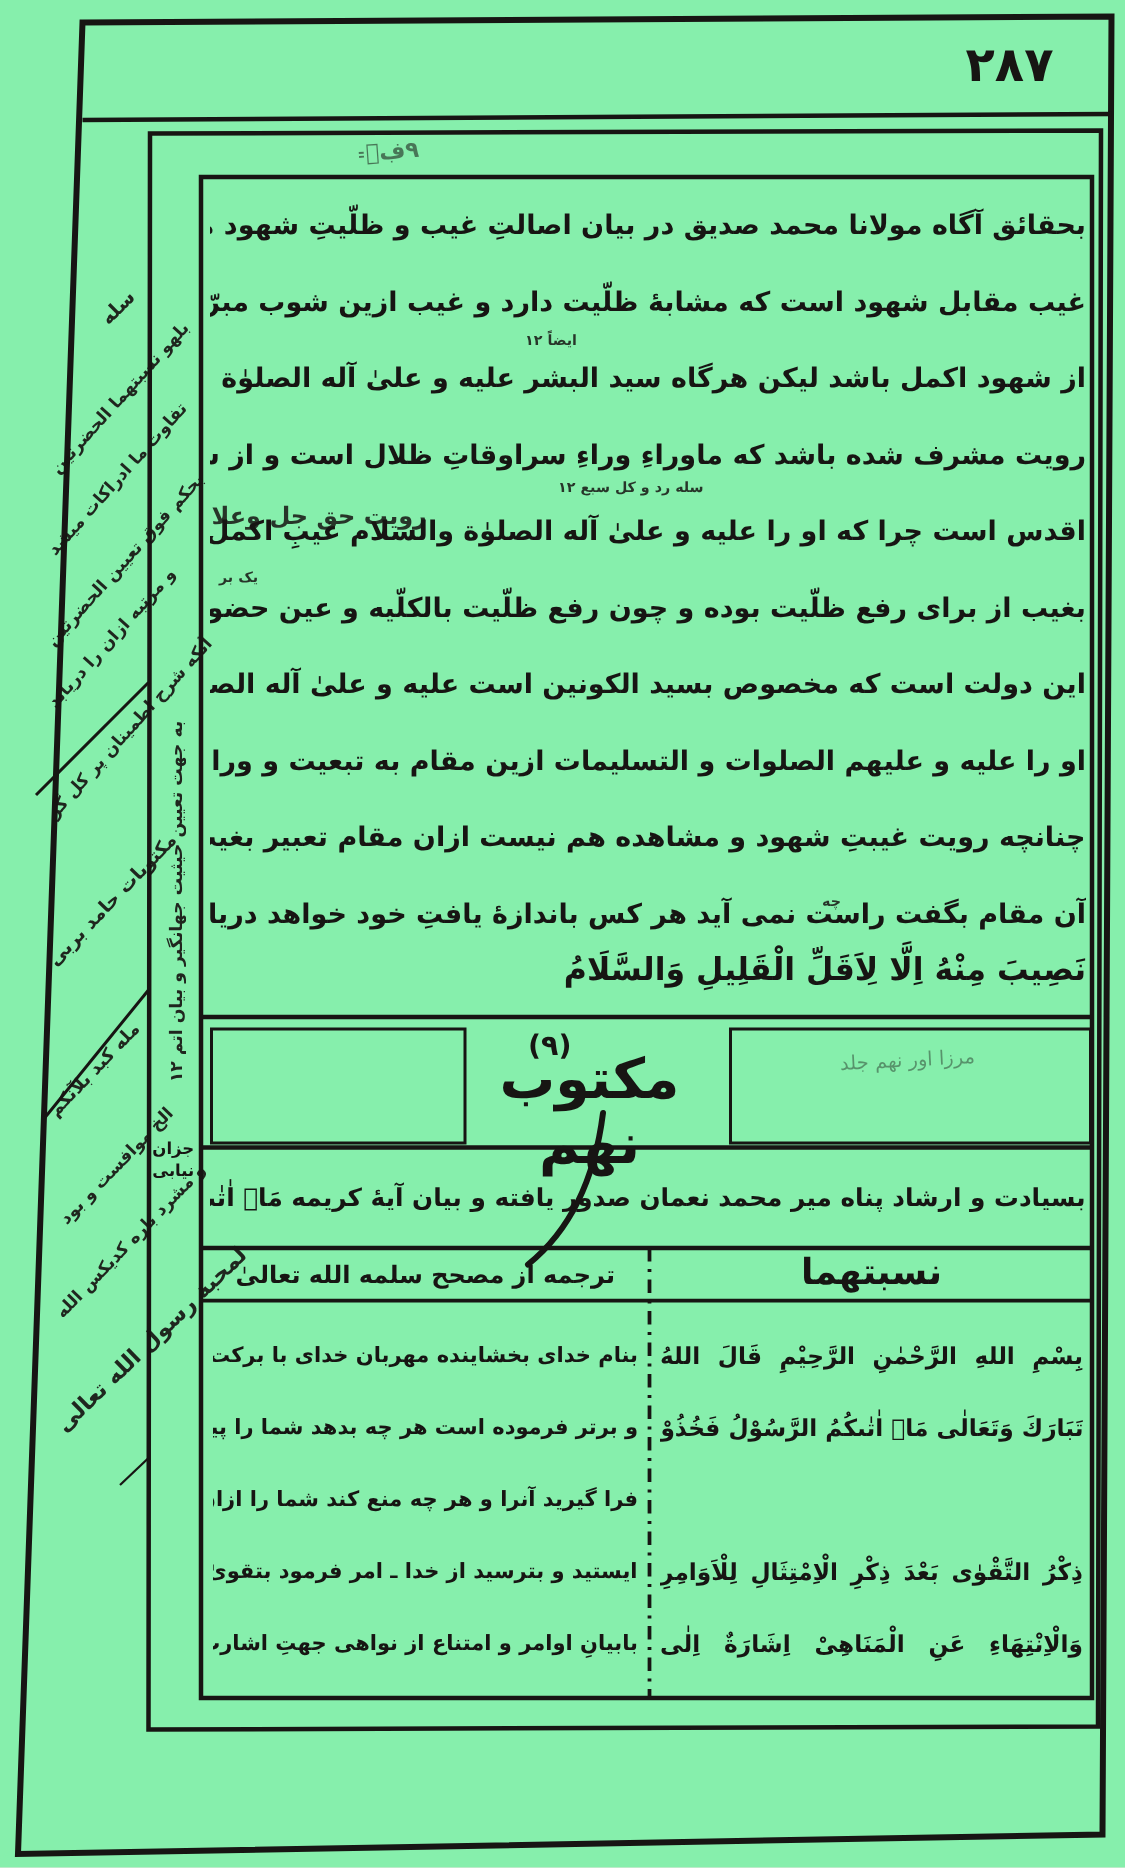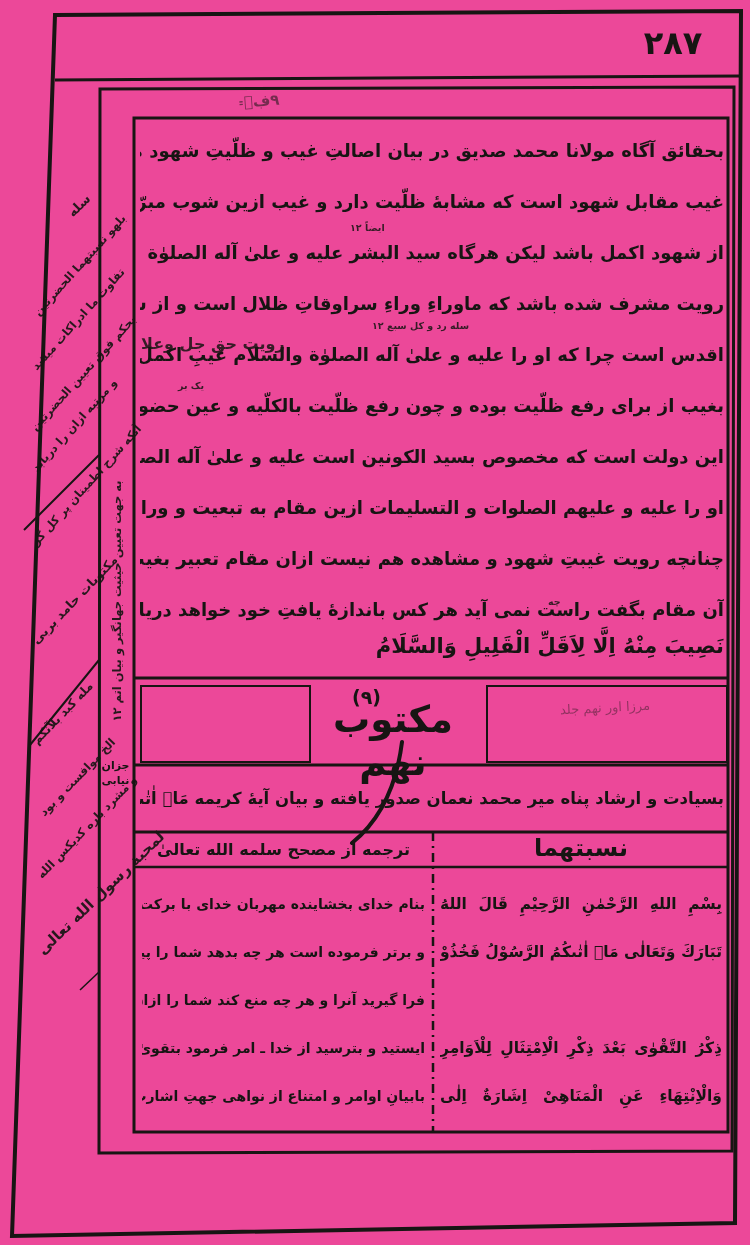--- a/index.html
+++ b/index.html
@@ -1,18 +1,18 @@
 <!DOCTYPE html>
 <html lang="fa" dir="rtl"><head>
 <meta charset="utf-8">
 <style>
   html,body{margin:0;padding:0;background:#e8e6e0;}
   #page{
     position:relative;width:750px;height:1245px;margin:0 auto;
-    background:#ec4899;overflow:hidden;
+    background:#86efac;overflow:hidden;
     font-family:"DejaVu Sans",sans-serif;color:#171513;
     direction:rtl;
   }
   #frames{position:absolute;inset:0;pointer-events:none;}
   .abs{position:absolute;}
   .ar{direction:rtl;unicode-bidi:plaintext;font-weight:bold;color:#171513;}
   .mainline{
     left:140px;width:584px;height:49px;font-size:18px;line-height:46px;
     text-align:right;text-align-last:justify;overflow:hidden;white-space:nowrap;
     letter-spacing:.2px;
@@ -76,21 +76,21 @@
   <div class="abs ar mainline" style="top:383px;">بغیب از برای رفع ظلّیت بوده و چون رفع ظلّیت بالکلّیه و عین حضور میسر شود غیب چه درکار</div>
   <div class="abs ar mainline" style="top:434px;">این دولت است که مخصوص بسید الکونین است علیه و علیٰ آله الصلوٰة والسلام و کل تابعان</div>
   <div class="abs ar mainline" style="top:485px;">او را علیه و علیهم الصلوات و التسلیمات ازین مقام به تبعیت و وراثت نیز نصیب است</div>
   <div class="abs ar mainline" style="top:536px;">چنانچه رویت غیبتِ شهود و مشاهده هم نیست ازان مقام تعبیر بغیب بهترین عبارات است تفصیل</div>
   <div class="abs ar mainline" style="top:587px;">آن مقام بگفت راست نمی آید هر کس باندازهٔ یافتِ خود خواهد دریافت وَهُوَ وَرَاءَ ذٰلِكَ وَلَا</div>
   <div class="abs ar closing" style="top:634px;">نَصِيبَ مِنْهُ اِلَّا لِاَقَلِّ الْقَلِيلِ وَالسَّلَامُ</div>
 
   <div class="abs ar tinynote" style="left:350px;top:222px;">ایضاً ۱۲</div>
   <div class="abs ar tinynote" style="left:372px;top:320px;">سله رد و کل سبع ۱۲</div>
   <div class="abs ar tinynote" style="left:141px;top:334px;font-size:16px;">رویت حق جل وعلا</div>
-  <div class="abs ar tinynote" style="left:146px;top:380px;margin-left:32px;">یک بر</div>
+  <div class="abs ar tinynote" style="left:146px;top:380px;">یک بر</div>
   <div class="abs ar tinynote" style="left:548px;top:596px;">چه</div>
 
   <div class="box" style="left:140px;top:685px;width:167px;height:74px;"></div>
   <div class="box" style="left:486px;top:685px;width:238px;height:74px;"></div>
   <div class="abs ar pencil" style="left:500px;top:700px;width:210px;text-align:center;">مرزا اور نهم جلد</div>
 
   <div class="abs ar" style="left:352px;top:686px;font-size:19px;">(۹)</div>
   <div class="abs ar" style="left:300px;top:698px;width:186px;text-align:center;font-size:37px;letter-spacing:-1px;">مکتوب نهم</div>
 
   <div class="abs ar" style="left:140px;top:778px;width:584px;height:46px;font-size:16.5px;line-height:42px;text-align:right;text-align-last:justify;overflow:hidden;white-space:nowrap;">بسیادت و ارشاد پناه میر محمد نعمان صدور یافته و بیان آیهٔ کریمه مَاۤ اٰتٰىكُمُ الرَّسُوْلُ فَخُذُوْهُ</div>

